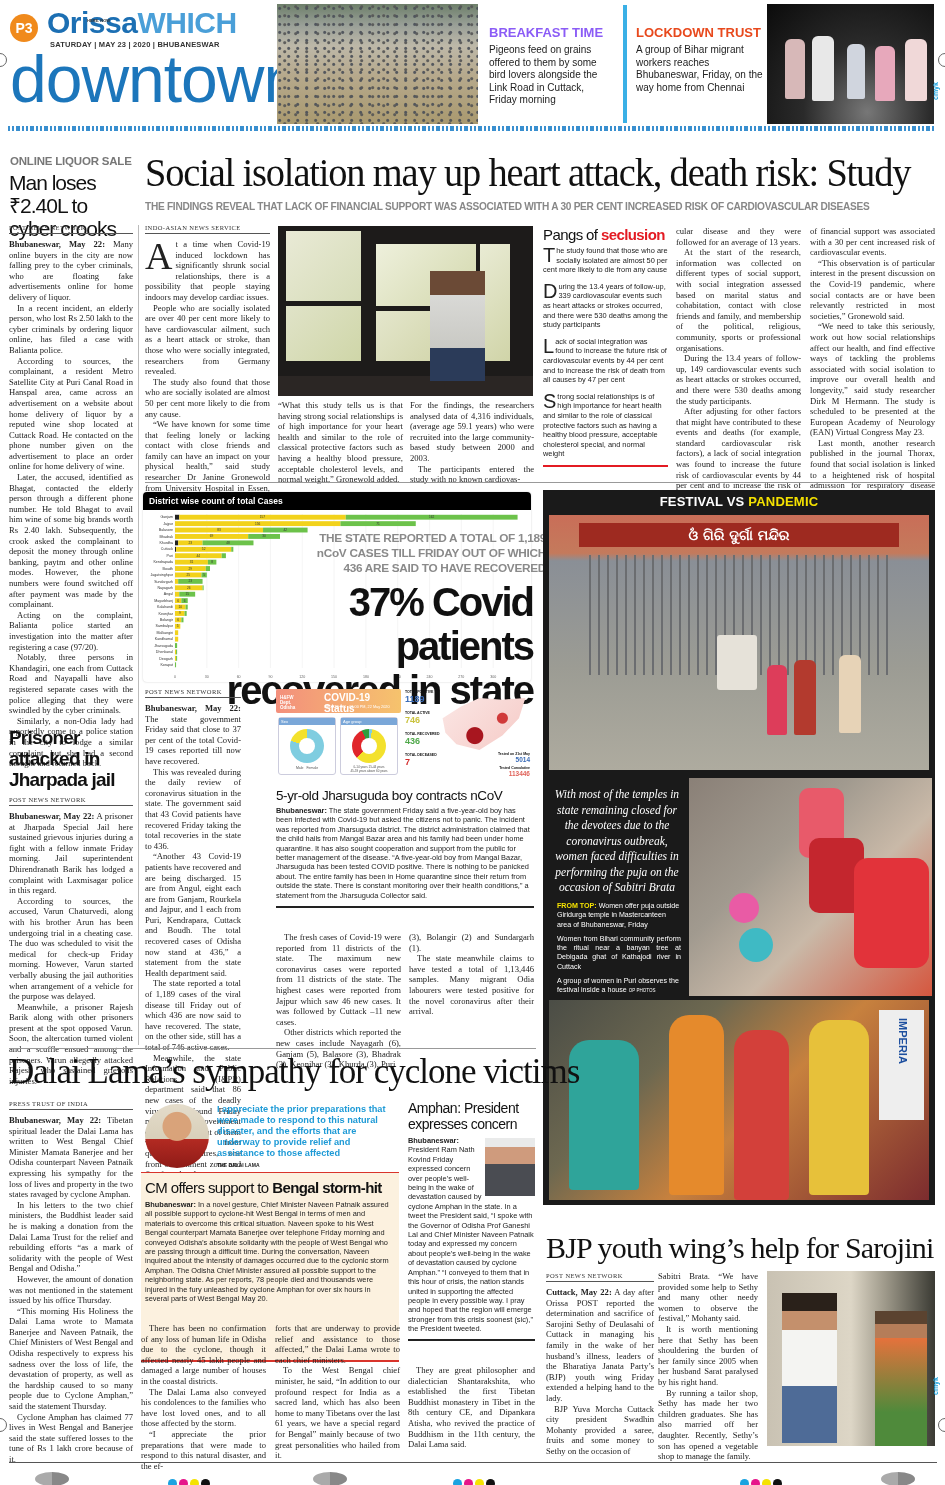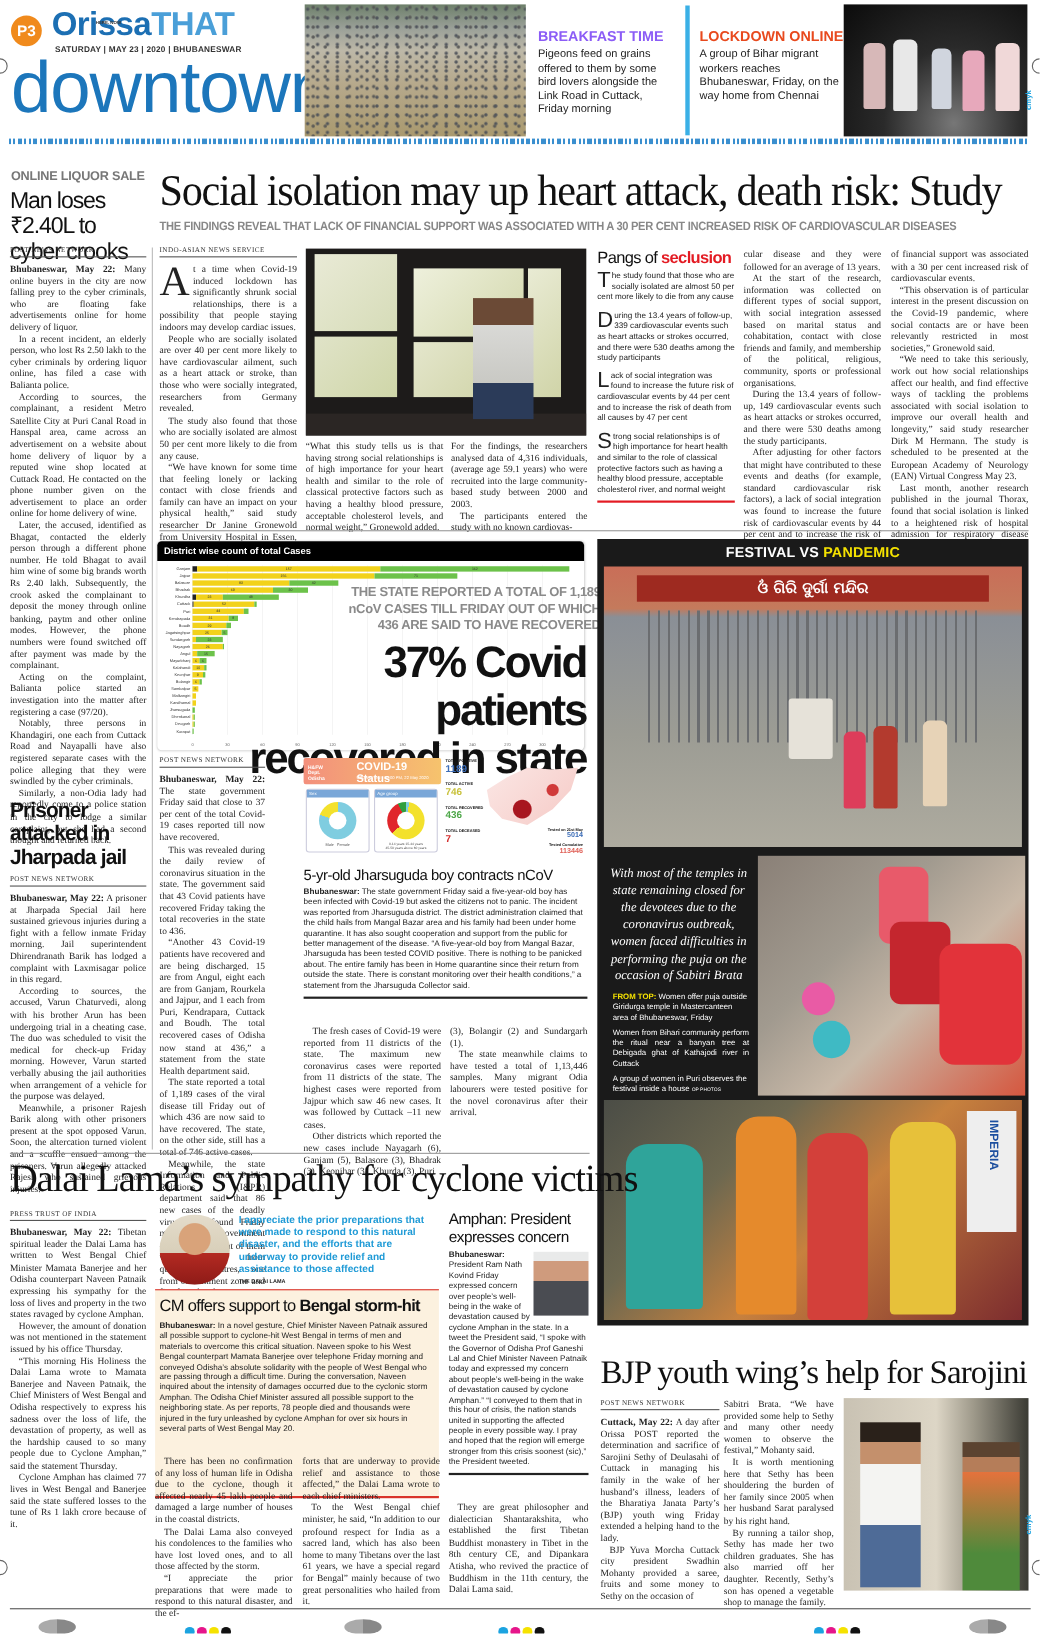--- a/index.html
+++ b/index.html
@@ -24,34 +24,34 @@
 </style>
 </head>
 <body>
 
 <div class="abs" style="left:0;top:0;width:945px;height:135px">
   <div class="abs" style="left:10px;top:14px;width:28px;height:28px;border-radius:50%;background:#f08a1c;color:#fff;font:bold 14px 'Liberation Sans',sans-serif;display:flex;align-items:center;justify-content:center">
       <span>P3</span>
     </div>
   <div class="abs" style="left:47px;top:7px;font:bold 30px 'Liberation Sans',sans-serif;letter-spacing:-.5px;line-height:32px">
     <span style="position:absolute;left:40px;top:-2px;font-size:4px;color:#333;letter-spacing:0">HERE. NOW</span>
-    <span style="color:#1c6fb3">Orissa</span><span style="color:#4a9fd8">THAT</span>
+    <span style="color:#1c6fb3">Orissa</span><span style="color:#4a9fd8">WHICH</span>
   </div>
   <div class="abs sans" style="left:50px;top:40px;font-size:7.5px;font-weight:bold;color:#333;letter-spacing:.2px">SATURDAY | MAY 23 | 2020 | BHUBANESWAR</div>
   <div class="abs sans" style="left:10px;top:44px;font-size:66px;color:#1c76bb;font-weight:normal;letter-spacing:-1px;line-height:70px">downtown</div>
   <div class="abs photo" style="left:277px;top:4px;width:201px;height:120px;background:linear-gradient(180deg,#6d7f6a 0%,#9aa098 18%,#bdb8a8 35%,#b6a98c 60%,#a9996f 100%)">
     <div style="position:absolute;inset:0;background:radial-gradient(circle at 30% 55%,#4a4f58 1px,transparent 2px) 0 0/9px 8px,radial-gradient(circle at 70% 30%,#555 1px,transparent 2px) 0 0/11px 9px;opacity:.9"></div>
   </div>
   <div class="abs" style="left:489px;top:25px;width:125px">
     <div class="cond" style="font-weight:bold;font-size:13px;color:#8b5cf6;margin-bottom:4px">BREAKFAST TIME</div>
     <div class="sans" style="font-size:10px;line-height:12.5px;color:#222">Pigeons feed on grains offered to them by some bird lovers alongside the Link Road in Cuttack, Friday morning</div>
   </div>
   <div class="abs" style="left:623px;top:5px;width:4px;height:118px;background:#3ab0e6"></div>
   <div class="abs" style="left:636px;top:25px;width:135px">
-    <div class="cond" style="font-weight:bold;font-size:13px;color:#e8491d;margin-bottom:4px">LOCKDOWN ONLINE</div>
+    <div class="cond" style="font-weight:bold;font-size:13px;color:#e8491d;margin-bottom:4px">LOCKDOWN TRUST</div>
     <div class="sans" style="font-size:10px;line-height:12.5px;color:#222">A group of Bihar migrant workers reaches Bhubaneswar, Friday, on the way home from Chennai</div>
   </div>
   <div class="abs photo" style="left:767px;top:4px;width:167px;height:120px;background:radial-gradient(ellipse at 60% 90%,#777 0%,#2a2a2a 45%,#0b0b0b 100%)">
     <div style="position:absolute;left:18px;top:35px;width:20px;height:60px;background:#d7b8b8;border-radius:6px 6px 2px 2px"></div>
     <div style="position:absolute;left:45px;top:32px;width:22px;height:65px;background:#e8e8e8;border-radius:6px 6px 2px 2px"></div>
     <div style="position:absolute;left:80px;top:40px;width:18px;height:55px;background:#d0d5de;border-radius:6px 6px 2px 2px"></div>
     <div style="position:absolute;left:108px;top:42px;width:20px;height:55px;background:#e7a8bb;border-radius:6px 6px 2px 2px"></div>
     <div style="position:absolute;left:138px;top:35px;width:22px;height:62px;background:#f0d8d8;border-radius:6px 6px 2px 2px"></div>
   </div>
   <div class="abs dash-rule" style="left:8px;top:126px;width:926px;height:5px"></div>
@@ -113,21 +113,21 @@
   <p class="first">For the findings, the researchers analysed data of 4,316 individuals, (average age 59.1 years) who were recruited into the large community-based study between 2000 and 2003.</p>
   <p>The participants entered the study with no known cardiovas-</p>
 </div>
 
 <div class="abs" style="left:543px;top:226px;width:125px">
   <div style="font:15px 'Liberation Sans',sans-serif;letter-spacing:-.6px;margin-bottom:3px"><span>Pangs of </span><span style="color:#e31b23;font-weight:bold">seclusion</span></div>
   <div class="sans-body" style="font-size:7.4px;line-height:9.6px">
     <p style="margin-bottom:7px"><span style="float:left;font-size:20px;line-height:18px;margin-right:1px">T</span><span>he study found that those who are socially isolated are almost 50 per cent more likely to die from any cause</span></p>
     <p style="margin-bottom:7px"><span style="float:left;font-size:20px;line-height:18px;margin-right:1px">D</span><span>uring the 13.4 years of follow-up, 339 cardiovascular events such as heart attacks or strokes occurred, and there were 530 deaths among the study participants</span></p>
     <p style="margin-bottom:7px"><span style="float:left;font-size:20px;line-height:18px;margin-right:1px">L</span><span>ack of social integration was found to increase the future risk of cardiovascular events by 44 per cent and to increase the risk of death from all causes by 47 per cent</span></p>
-    <p><span style="float:left;font-size:20px;line-height:18px;margin-right:1px">S</span><span>trong social relationships is of high importance for heart health and similar to the role of classical protective factors such as having a healthy blood pressure, acceptable cholesterol river, and normal weight</span></p>
+    <p><span style="float:left;font-size:20px;line-height:18px;margin-right:1px">S</span><span>trong social relationships is of high importance for heart health and similar to the role of classical protective factors such as having a healthy blood pressure, acceptable cholesterol special, and normal weight</span></p>
   </div>
   <div style="margin-top:6px;height:2px;background:#e31b23"></div>
 </div>
 <div class="abs body-text" style="left:676px;top:226px;width:125px">
   <p class="first">cular disease and they were followed for an average of 13 years.</p>
   <p>At the start of the research, information was collected on different types of social support, with social integration assessed based on marital status and cohabitation, contact with close friends and family, and membership of the political, religious, community, sports or professional organisations.</p>
   <p>During the 13.4 years of follow-up, 149 cardiovascular events such as heart attacks or strokes occurred, and there were 530 deaths among the study participants.</p>
   <p>After adjusting for other factors that might have contributed to these events and deaths (for example, standard cardiovascular risk factors), a lack of social integration was found to increase the future risk of cardiovascular events by 44 per cent and to increase the risk of death from all causes by 47 per cent.</p>
   <p>The findings showed that a lack</p>
 </div>
@@ -373,20 +373,21 @@
   </div>
 </div>
 
 <div class="abs hrule" style="left:9px;top:1048px;width:527px;height:1px;background:#999"></div>
 <div class="abs serif" style="left:9px;top:1052px;width:530px;font-size:35px;line-height:40px;letter-spacing:-1px;white-space:nowrap">Dalai Lama’s sympathy for cyclone victims</div>
 
 <div class="abs" style="left:9px;top:1100px;width:124px">
   <div class="byline">PRESS TRUST OF INDIA</div>
   <div class="body-text">
     <p class="first"><span class="dl">Bhubaneswar, May 22:</span> <span>Tibetan spiritual leader the Dalai Lama has written to West Bengal Chief Minister Mamata Banerjee and her Odisha counterpart Naveen Patnaik expressing his sympathy for the loss of lives and property in the two states ravaged by cyclone Amphan.</span></p>
+    <p>In his letters to the two chief ministers, the Buddhist leader said he is making a donation from the Dalai Lama Trust for the relief and rebuilding efforts “as a mark of solidarity with the people of West Bengal and Odisha.”</p>
     <p>However, the amount of donation was not mentioned in the statement issued by his office Thursday.</p>
     <p>“This morning His Holiness the Dalai Lama wrote to Mamata Banerjee and Naveen Patnaik, the Chief Ministers of West Bengal and Odisha respectively to express his sadness over the loss of life, the devastation of property, as well as the hardship caused to so many people due to Cyclone Amphan,” said the statement Thursday.</p>
     <p>Cyclone Amphan has claimed 77 lives in West Bengal and Banerjee said the state suffered losses to the tune of Rs 1 lakh crore because of it.</p>
   </div>
 </div>
 
 <div class="abs photo" style="left:145px;top:1104px;width:64px;height:64px;border-radius:50%;background:radial-gradient(circle at 50% 35%,#d9a37a 0 14px,transparent 15px),linear-gradient(180deg,#e4dccb 0%,#d8cfb9 55%,#b32a22 55%,#8e1b17 100%)"></div>
 <div class="abs" style="left:217px;top:1104px;width:180px">
   <div style="font:bold 9.2px/11px 'Liberation Sans',sans-serif;color:#1e9ad6">I appreciate the prior preparations that were made to respond to this natural disaster, and the efforts that are underway to provide relief and assistance to those affected</div>
   <div style="font:bold 5px 'Liberation Sans',sans-serif;margin-top:3px;color:#222">THE DALAI LAMA</div>

